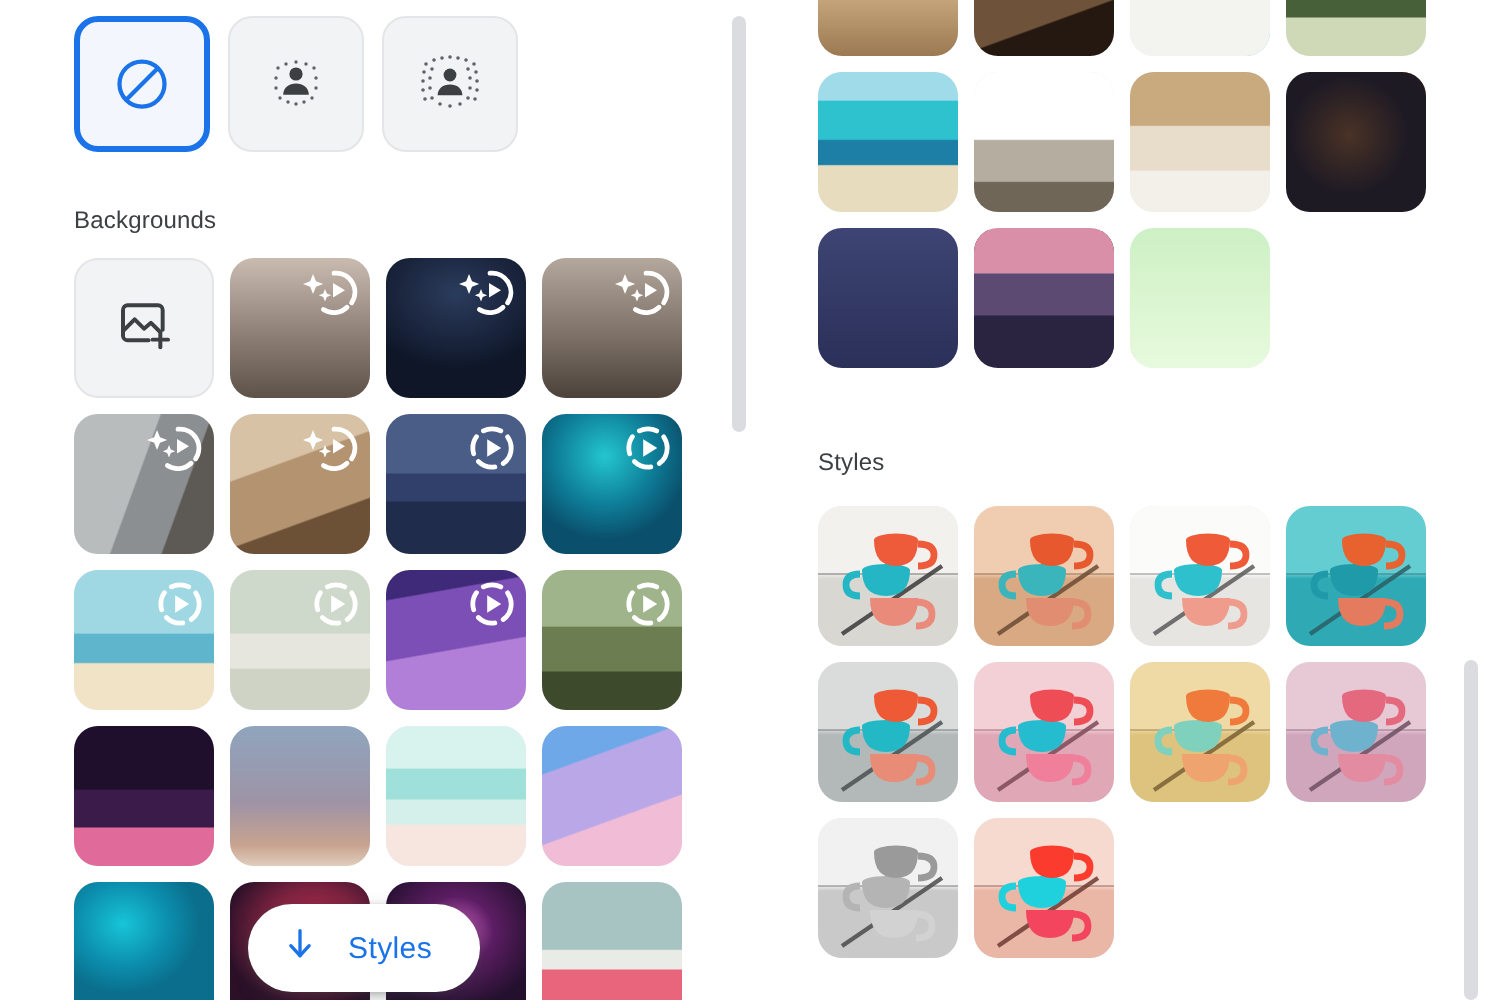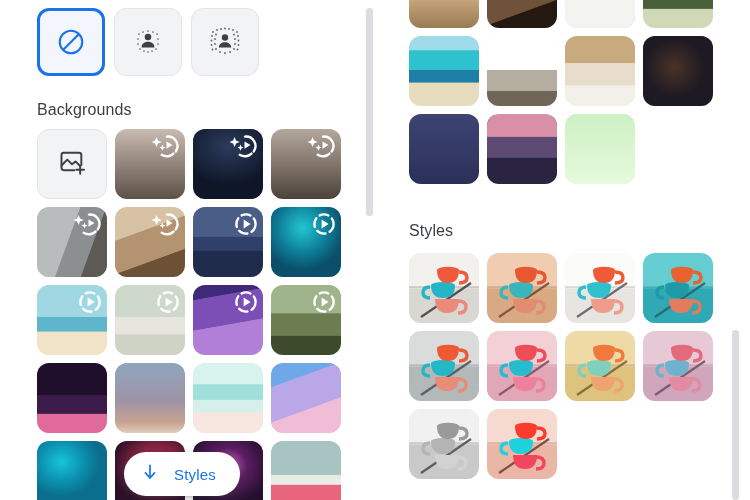--- a/index.html
+++ b/index.html
@@ -26,21 +26,21 @@
     position: absolute; width: 7px; border-radius: 4px;
     background: transparent;
   }
   .scrollbar-thumb {
     position: absolute; width: 7px; border-radius: 4px;
     background: #dadce0;
   }
 
   
   .section-title {
-    font-size: 16px; font-weight: 400; color: #3c4043;
+    font-size: 12px; font-weight: 400; color: #3c4043;
     letter-spacing: .1px; line-height: 18px;
   }
 
   
   #effects-row { position: absolute; left: 37px; top: 8px; display: flex; gap: 9px; }
   .effect-btn {
     width: 68px; height: 68px; border-radius: 12px;
     background: #f1f3f4; border: 1px solid #e3e5e8;
     display: flex; align-items: center; justify-content: center;
   }

